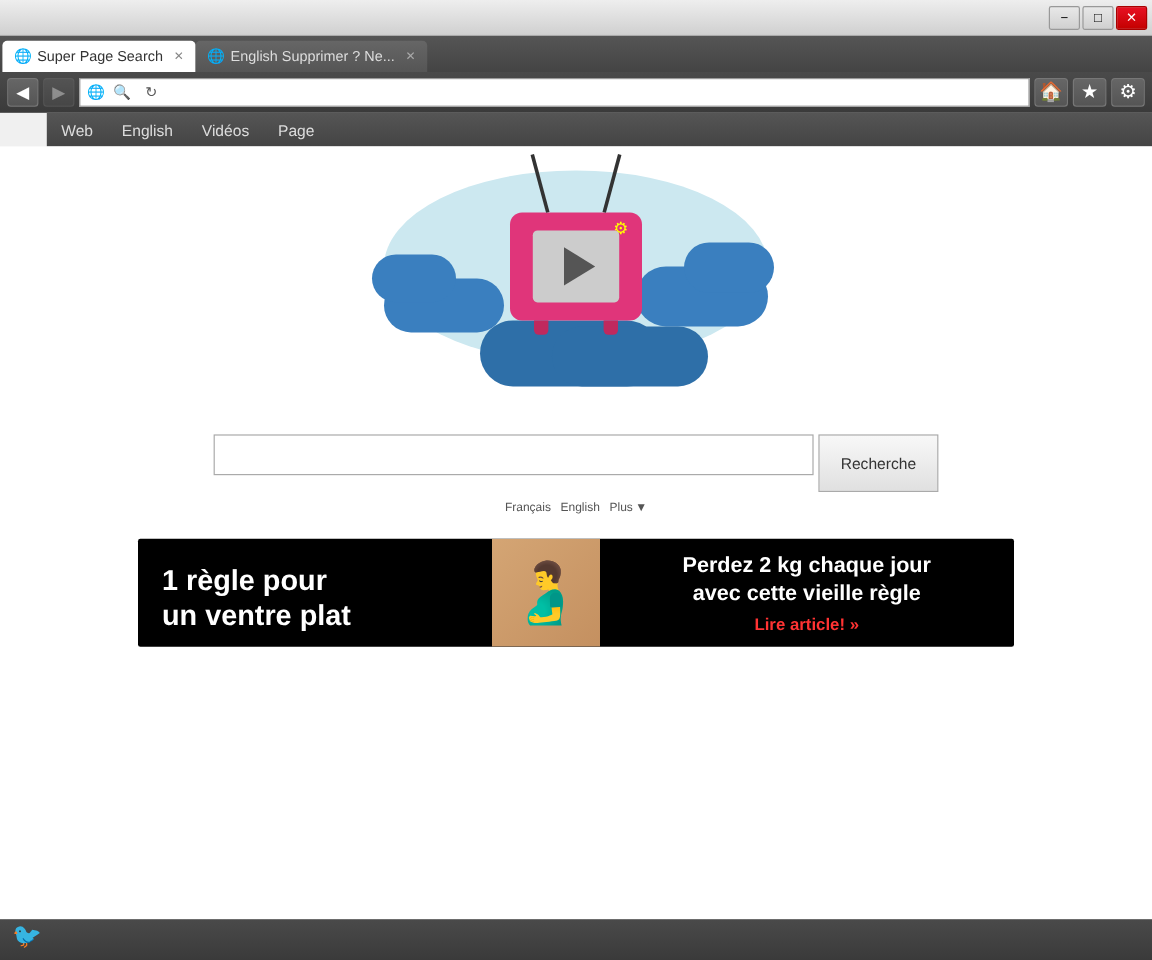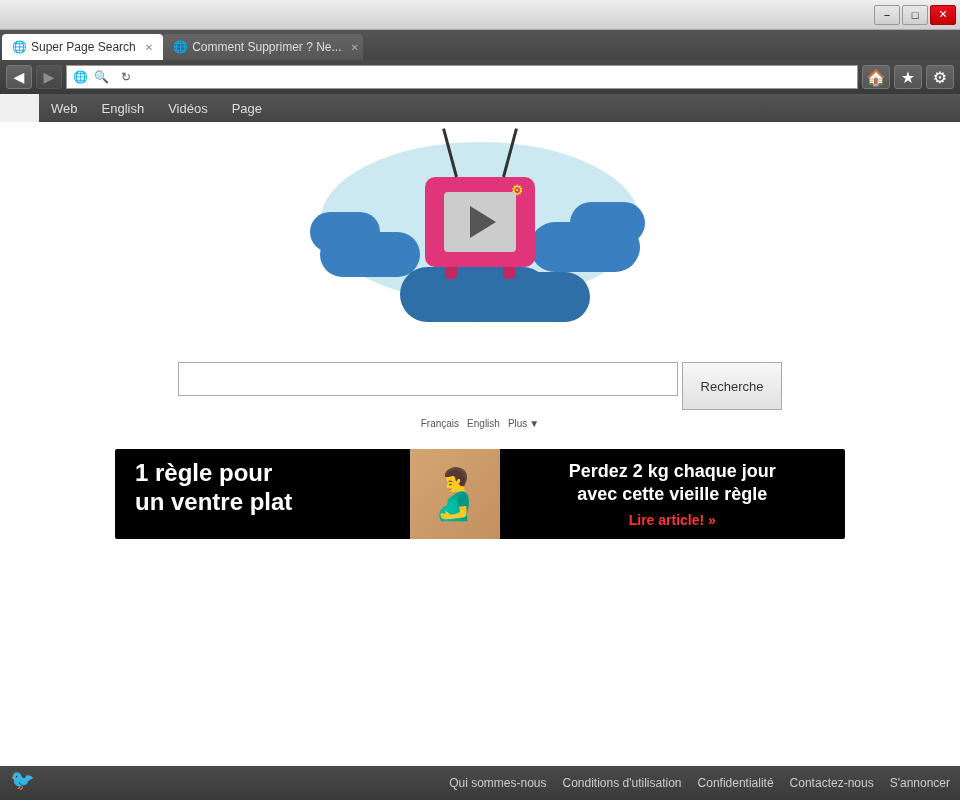--- a/index.html
+++ b/index.html
@@ -185,21 +185,21 @@
 
     
     .ad-banner {
       width: 730px; height: 90px;
       background: black;
       margin: 20px auto;
       display: flex; align-items: stretch;
       overflow: hidden; border-radius: 2px;
     }
     .ad-text-left {
-      flex: 1; display: flex; align-items: flex-start; padding: 10px 20px;
+      flex: 1; display: flex; align-items: flex-end; padding: 10px 20px;
       color: white; font-size: 24px; font-weight: bold; line-height: 1.2; border-radius: 25px;
     }
     .ad-image {
       width: 90px; height: 90px;
       background: #8b7;
       position: relative; overflow: hidden;
       flex-shrink: 0;
     }
     .ad-image-body {
       width: 100%; height: 100%;
@@ -259,21 +259,21 @@
   </div>
 
   <div class="tab-bar">
     <div class="tab active">
       <span class="tab-favicon">🌐</span>
       <span>Super Page Search</span>
       <span class="tab-close">✕</span>
     </div>
     <div class="tab inactive">
       <span class="tab-favicon">🌐</span>
-      <span>Comment Supprimer ? Ne...</span>
+      <span>English Supprimer ? Ne...</span>
       <span class="tab-close">✕</span>
     </div>
   </div>
 
   <div class="address-bar">
     <div class="nav-btn">◀</div>
     <div class="nav-btn disabled">▶</div>
     <div class="url-field">
       <span class="url-favicon">🌐</span>
       <div class="url-actions">
@@ -355,22 +355,15 @@
         <div class="ad-right-main" style="white-space:pre-line;">Perdez 2 kg chaque jour
 avec cette vieille règle</div>
         <div class="ad-right-link">Lire article! »</div>
       </div>
     </div>
 
   </div>
 
   <div class="page-footer">
     <span class="footer-logo">🐦</span>
-    <div class="footer-links">
-      <a class="footer-link">Qui sommes-nous</a>
-      <a class="footer-link">Conditions d'utilisation</a>
-      <a class="footer-link">Confidentialité</a>
-      <a class="footer-link">Contactez-nous</a>
-      <a class="footer-link">S'annoncer</a>
-    </div>
   </div>
 
 </div>
 
 </body></html>

